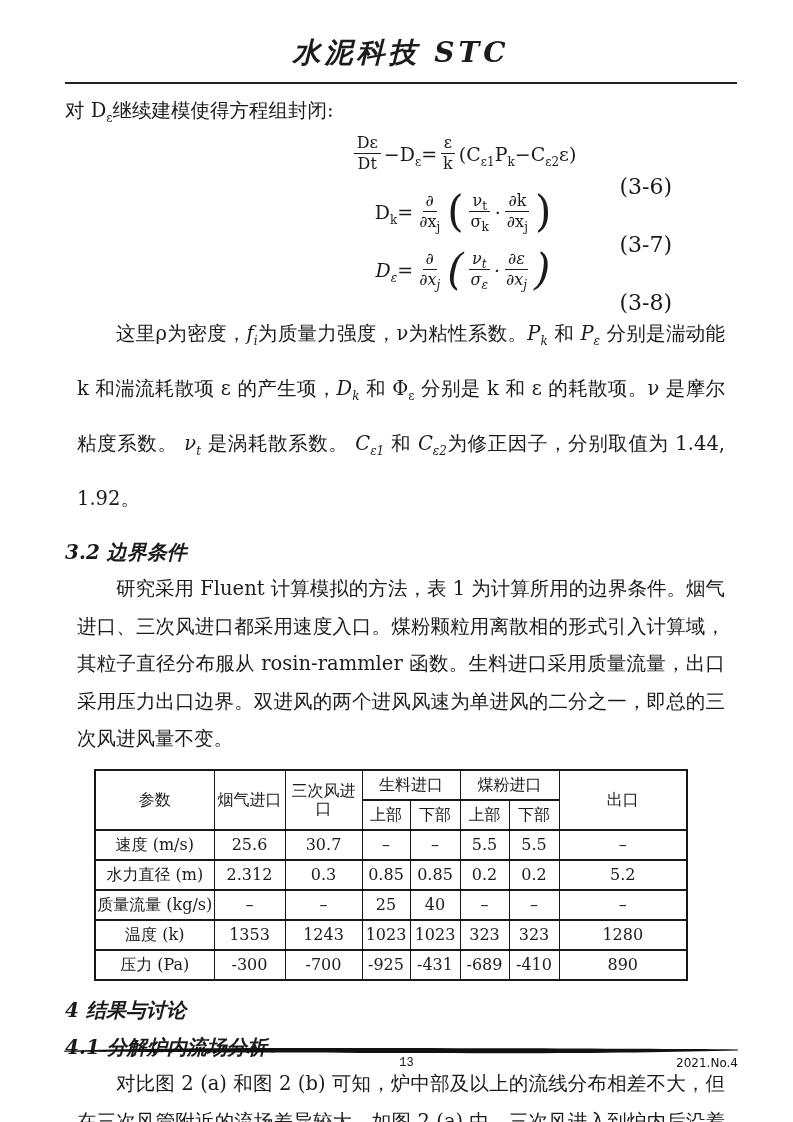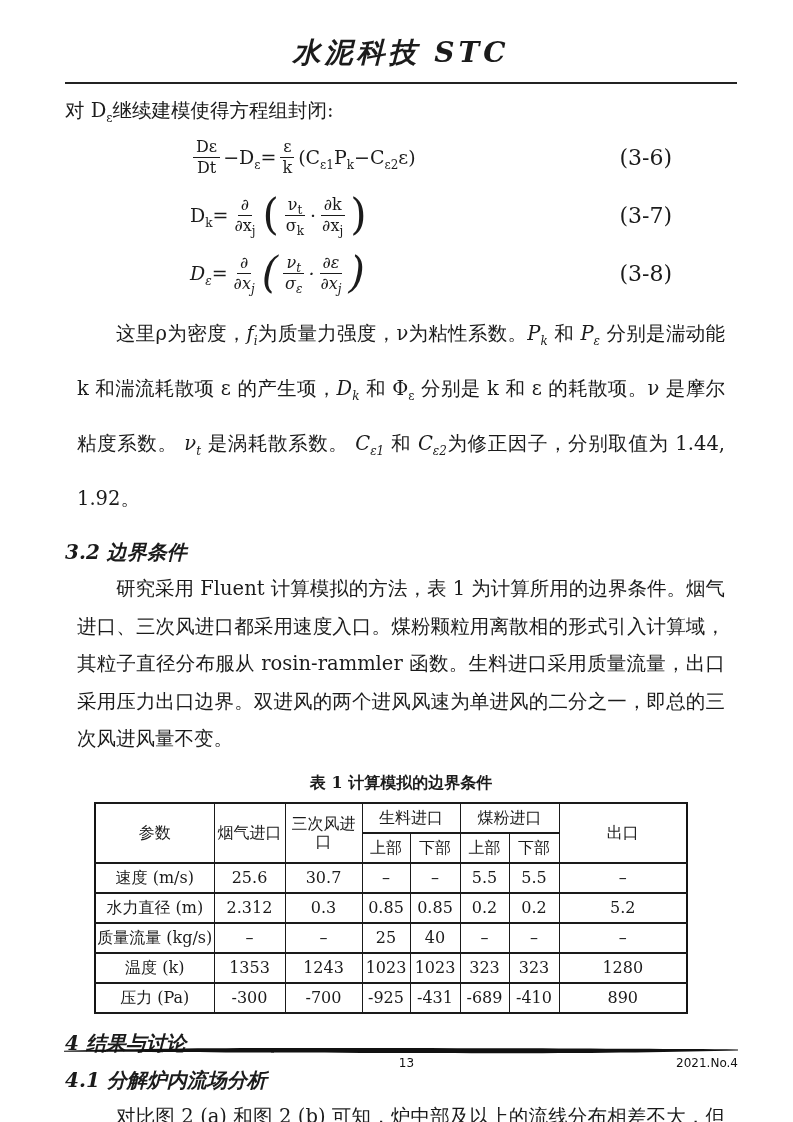--- a/index.html
+++ b/index.html
@@ -14,21 +14,21 @@
 
   
   .intro{font-size:19.5px;margin-top:14px;line-height:1.3;}
   .para{font-size:19.5px;text-align:justify;text-indent:2em;margin:12px;}
   .para-symbols{line-height:2.82;margin-top:8px;}
   .para-normal{line-height:1.92;margin-top:4px;}
   .sec-h{font-size:20px;font-weight:bold;margin:10px 0 4px 0;font-family:"DejaVu Serif",serif;font-style:italic;}
   .sec-h4{margin-top:16px;}
 
   
-  .eqrow{display:flex;align-items:center;font-size:19px;margin:10px 0;padding-left:125px;height:48px;}
+  .eqrow{display:flex;align-items:center;font-size:19px;margin:10px 0;padding-left:125px;height:48px;flex-direction:column;}
   .eq-content{display:inline-flex;align-items:center;white-space:nowrap;}
   .eq-content.it{font-style:italic;}
   .eqnum{margin-left:auto;margin-right:65px;font-size:22px;font-style:normal;}
   .frac{display:inline-flex;flex-direction:column;align-items:center;vertical-align:middle;
         margin:0 3px;font-size:16px;line-height:1.25;}
   .frac .num{border-bottom:1.4px solid #1b1b1b;padding:0 3px;}
   .frac .den{padding:0 3px;}
   sub{font-size:12px;line-height:0;}
   .bigp{font-size:42px;font-weight:200;display:inline-block;transform:scaleY(1.02);
         margin:0 1px;line-height:0;}
@@ -40,21 +40,21 @@
                table-layout:fixed;border:2.6px solid #141414;}
   .btable th,.btable td{border:1.5px solid #1a1a1a;border-top-width:2px;border-bottom-width:2px;
                text-align:center;vertical-align:middle;padding:1px 1px;height:26px;
                font-weight:normal;line-height:1.15;}
 
   
   .footer{position:absolute;left:64px;right:55px;top:1046px;}
   .footer-rule{display:block;width:100%;height:9px;}
   .footer-row{position:relative;display:flex;font-family:"DejaVu Sans","Liberation Sans",sans-serif;
               font-size:12px;margin-top:1px;color:#111;}
-  .page-num{position:absolute;left:11px;right:0;text-align:center;}
+  .page-num{position:absolute;left:11px;right:0;text-align:center;font-family:Liberation Mono, monospace;}
   .issue{margin-left:auto;}
 </style>
 </head>
 <body>
 
 <div class="page">
   <div class="content">
 
     <div class="journal-title">水泥科技 STC</div>
     <hr class="header-rule">
@@ -97,21 +97,20 @@
           </span><span class="bigp">)</span></span>
       <span class="eqnum">(3-8)</span>
     </div>
 
     <p class="para para-symbols">这里ρ为密度，<span class="mi">f<sub>i</sub></span>为质量力强度，ν为粘性系数。<span class="mi">P<sub>k</sub></span> 和 <span class="mi">P<sub>ε</sub></span> 分别是湍动能 k 和湍流耗散项 ε 的产生项，<span class="mi">D<sub>k</sub></span> 和 <span>Φ<sub>ε</sub></span> 分别是 k 和 ε 的耗散项。ν 是摩尔粘度系数。 <span class="mi">ν<sub>t</sub></span> 是涡耗散系数。 <span class="mi">C<sub>ε1</sub></span> 和 <span class="mi">C<sub>ε2</sub></span>为修正因子，分别取值为 1.44, 1.92。</p>
 
     <div class="sec-h">3.2 边界条件</div>
 
     <p class="para para-normal">研究采用 Fluent 计算模拟的方法，表 1 为计算所用的边界条件。烟气进口、三次风进口都采用速度入口。煤粉颗粒用离散相的形式引入计算域，其粒子直径分布服从 rosin-rammler 函数。生料进口采用质量流量，出口采用压力出口边界。双进风的两个进风风速为单进风的二分之一，即总的三次风进风量不变。</p>
 
-    <div class="tbl-caption">表 1 计算模拟的边界条件</div>
 
     <table class="btable">
       <colgroup>
         <col style="width:119px">
           <col style="width:71px">
           <col style="width:77px">
         <col style="width:48px">
           <col style="width:50px">
           <col style="width:49px">
         <col style="width:50px">

